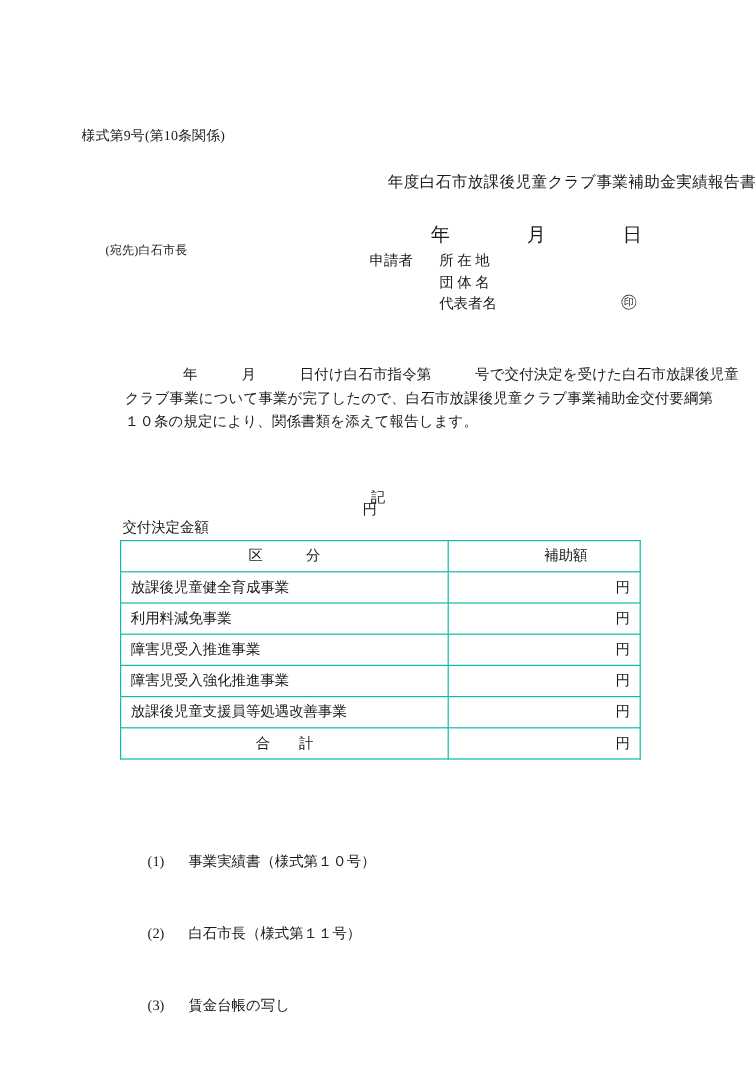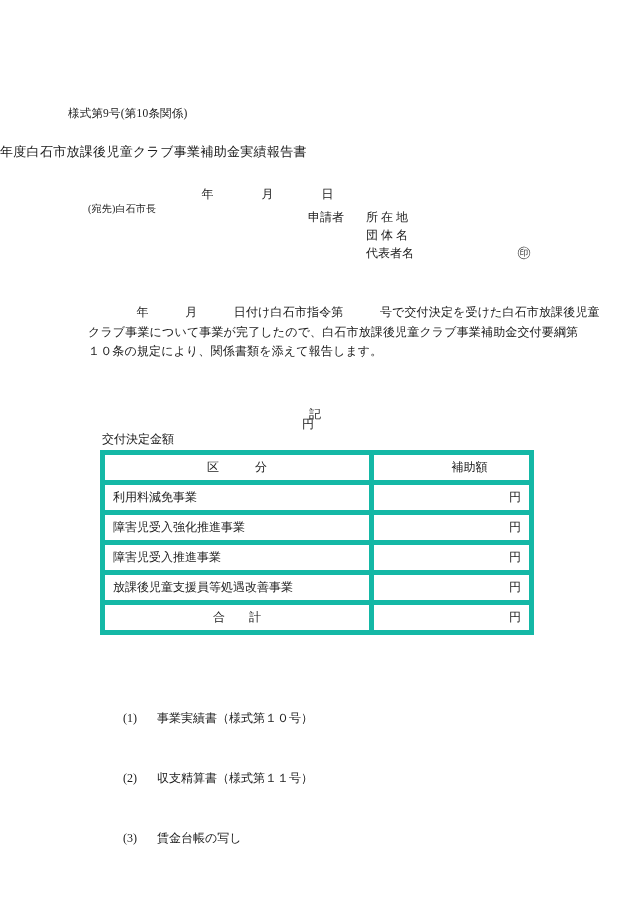--- a/index.html
+++ b/index.html
@@ -26,32 +26,32 @@
     left: 68px;
     top: 78px;
     font-size: 11.5px;
     letter-spacing: 0.2px;
   }
 
   .doc-title {
     left: 0;
     right: 0;
     top: 115px;
-    text-align: left;
+    text-align: right;
     font-size: 13px;
     white-space: pre;
     letter-spacing: 0.3px;
   }
 
   .date-line {
     left: 0;
     top: 158px;
     width: 535px;
-    text-align: center;
-    font-size: 12px;
+    text-align: right;
+    font-size: 16px;
     white-space: pre;
     font-family: Liberation Mono, monospace;
   }
 
   .addressee {
     left: 88px;
     top: 174px;
     font-size: 10px;
     letter-spacing: 0.2px;
   }
@@ -81,21 +81,21 @@
     position: absolute;
     left: 209px;
     top: 38px;
     font-size: 14px;
     line-height: 1;
   }
 
   
   .body-par {
     position: absolute;
-    left: 88px;
+    left: 104px;
     top: 303px;
     width: 452px;
     font-size: 12px;
   }
   .body-line {
     white-space: pre;
     line-height: 19.5px;
     letter-spacing: 0.15px;
   }
 
@@ -123,21 +123,21 @@
   
   .subsidy-table {
     position: absolute;
     left: 100px;
     top: 450px;
     width: 434px;
     border-collapse: collapse;
     font-size: 12px;
   }
   .subsidy-table td, .subsidy-table th {
-    border: 5px solid #14b8a6;
+    border: 1px solid #14b8a6;
     height: 25px;
     padding: 0 8px;
     font-weight: normal;
   }
   .subsidy-table .col-div { width: 305px; }
   .subsidy-table .col-amt { width: 129px; text-align: right; padding-left: 44px; }
   .subsidy-table thead th { text-align: center; }
   .subsidy-table thead .col-amt { text-align: center; }
   .subsidy-table .total-label { text-align: center; }
 
@@ -206,48 +206,52 @@
 
   <table class="subsidy-table">
     <thead>
       <tr>
         <th class="col-div">区　　　分</th>
         <th class="col-amt">補助額</th>
       </tr>
     </thead>
     <tbody>
       <tr>
+        <td class="col-div">放課後児童健全育成事業</td>
+        <td class="col-amt">円</td>
+      </tr>
+      <tr>
         <td class="col-div">利用料減免事業</td>
         <td class="col-amt">円</td>
       </tr>
       <tr>
+        <td class="col-div">障害児受入推進事業</td>
+        <td class="col-amt">円</td>
+      </tr>
+      <tr>
         <td class="col-div">障害児受入強化推進事業</td>
-        <td class="col-amt">円</td>
-      </tr>
-      <tr>
-        <td class="col-div">障害児受入推進事業</td>
         <td class="col-amt">円</td>
       </tr>
       <tr>
         <td class="col-div">放課後児童支援員等処遇改善事業</td>
         <td class="col-amt">円</td>
       </tr>
       <tr>
         <td class="col-div total-label">合　　計</td>
         <td class="col-amt">円</td>
       </tr>
     </tbody>
   </table>
 
   <div class="attachments">
     <div class="attach-item">
       <span class="attach-num">(1)</span><span>事業実績書（様式第１０号）</span>
     </div>
     <div class="attach-item">
-      <span class="attach-num">(2)</span><span>収支精算書（様式第１１号）</span>
+      <span class="attach-num">(2)</span><span>白石市長（様式第１１号）</span>
     </div>
     <div class="attach-item">
       <span class="attach-num">(3)</span><span>賃金台帳の写し</span>
     </div>
     <div class="attach-item">
       
     </div>
 
   </div>
 

